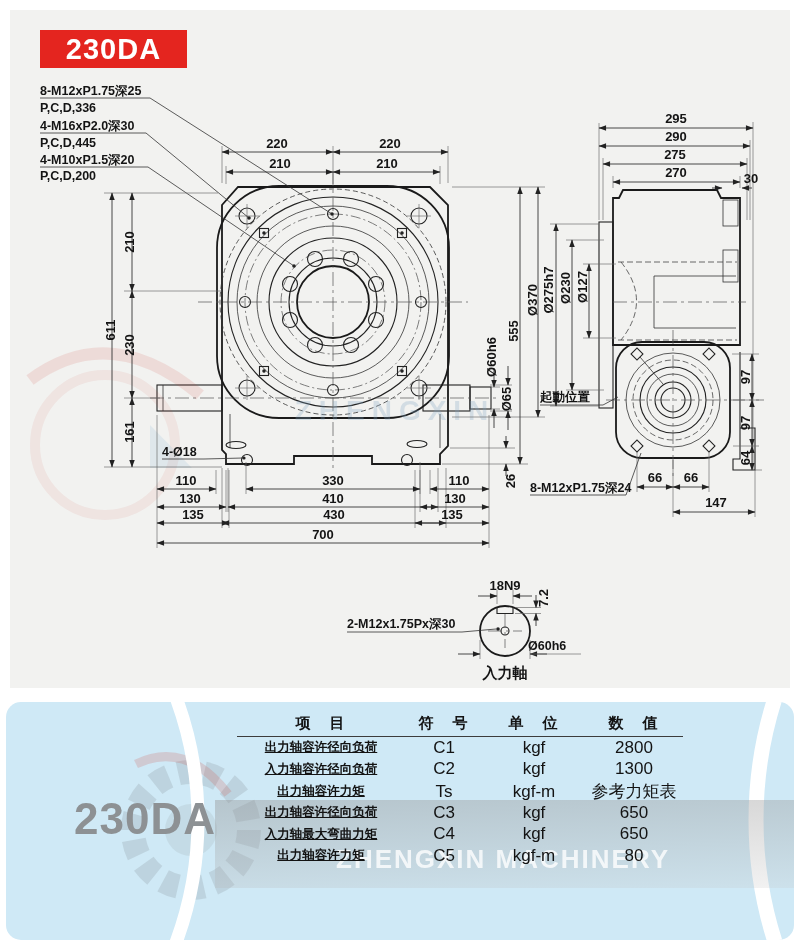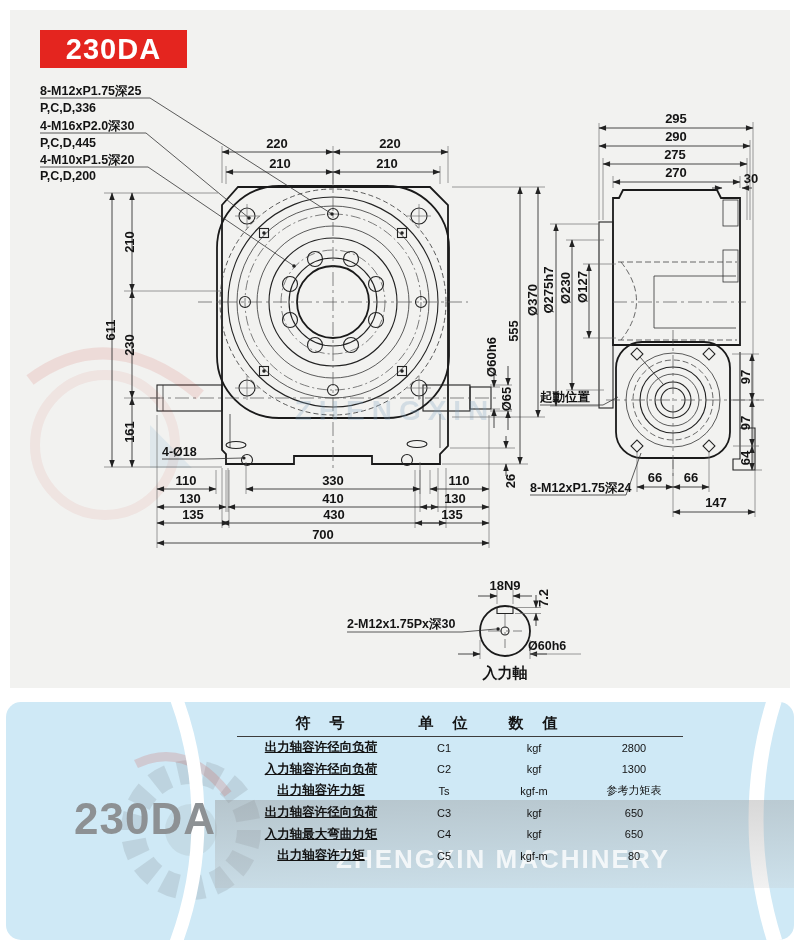--- a/index.html
+++ b/index.html
@@ -28,21 +28,21 @@
   #grayband{position:absolute;left:209px;top:98px;width:579px;height:88px;
         background:linear-gradient(178deg,rgba(148,148,148,.42),rgba(196,196,196,.22));}
   #model{position:absolute;left:68px;top:92px;font-size:44px;font-weight:bold;color:#8d9194;letter-spacing:1px;}
   #wmtext{position:absolute;left:330px;top:142px;font-size:26px;font-weight:bold;
         color:rgba(255,255,255,.78);letter-spacing:2px;white-space:nowrap;text-align:right;}
   #tgrid{position:absolute;left:231px;top:8px;width:446px;}
   .thead{display:grid;grid-template-columns:168px 78px 102px 98px;height:26px;
          border-bottom:1.5px solid #3c3c3c;align-items:center;}
   .thead .c{font-weight:bold;font-size:15px;letter-spacing:2px;}
   .trow{display:grid;grid-template-columns:168px 78px 102px 98px;height:21.6px;align-items:center;}
-  .c{text-align:center;color:#131313;font-size:11px;white-space:nowrap;}
+  .c{text-align:center;color:#131313;font-size:17px;white-space:nowrap;}
   .c.item{font-weight:bold;font-size:12.5px;text-decoration:underline;}
 </style>
 </head>
 <body>
 
 <div id="paper"></div>
 <div id="badge">230DA</div>
 
 <svg width="800" height="690" viewBox="0 0 800 690">
   <defs>
@@ -331,20 +331,21 @@
     <path d="M130,62 Q180,38 222,92" stroke="rgba(210,60,48,.18)" stroke-width="9" fill="none"></path>
     <circle cx="-160" cy="118" r="352" fill="none" stroke="#ffffff" stroke-width="13"></circle>
     <circle cx="1150" cy="118" r="400" fill="none" stroke="#ffffff" stroke-width="15"></circle>
   </svg>
   <div id="grayband"></div>
   <div id="wmtext">ZHENGXIN MACHINERY</div>
   <div id="model">230DA</div>
 
   <div id="tgrid">
     <div class="thead">
+      <div class="c">项　目</div>
       <div class="c">符　号</div>
       <div class="c">单　位</div>
       <div class="c">数　值</div>
     </div>
     <div class="trow">
       <div class="c item">出力轴容许径向负荷</div>
       <div class="c">C1</div>
       <div class="c">kgf</div>
       <div class="c">2800</div>
     </div>

